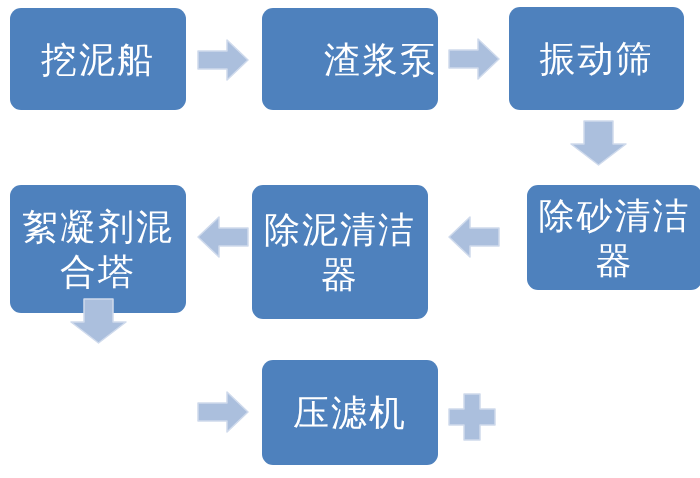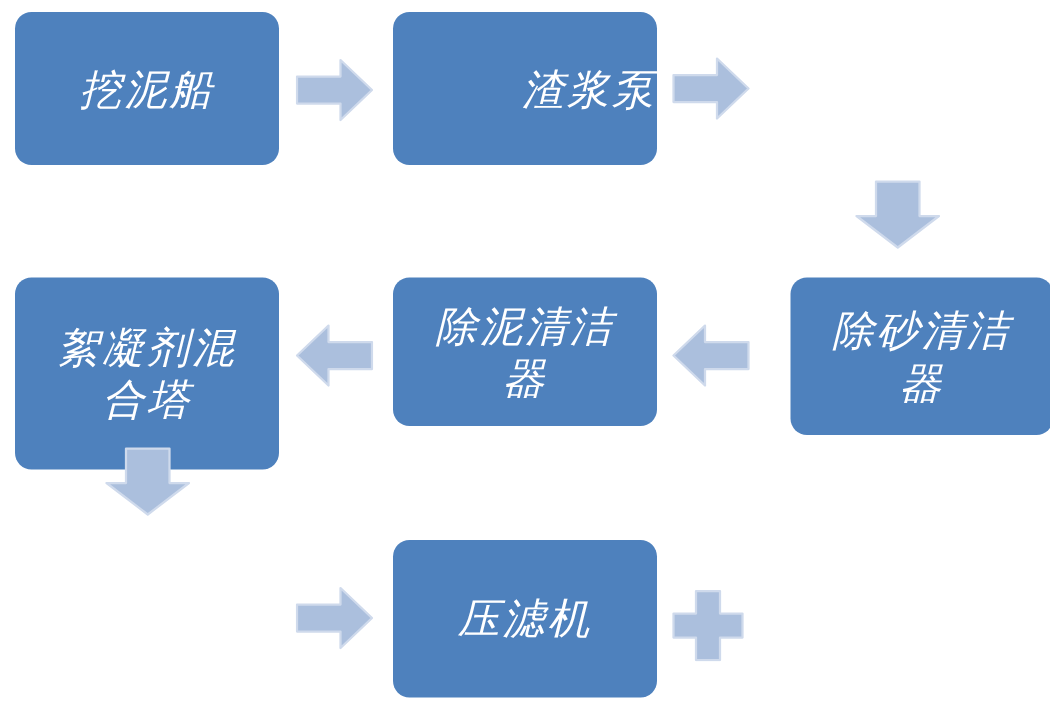--- a/index.html
+++ b/index.html
@@ -22,42 +22,41 @@
   .node {
     position: absolute;
     background: var(--node-fill);
     color: var(--node-text);
     border-radius: 11px;
     display: flex;
     align-items: center;
     justify-content: center;
   }
   .node .label {
-    font-size: 28px;
+    font-size: 36px;
     letter-spacing: 2px;
     line-height: 1.25;
     text-align: center;
     white-space: pre-line;
-    font-style: italic;
   }
   .connector { position: absolute; }
   .connector svg { display: block; width: 100%; height: 100%; }
   .connector polygon, .connector path {
     fill: var(--arrow-fill);
     stroke: var(--arrow-stroke);
     stroke-width: 1.5;
     stroke-linejoin: round;
   }
   
   .n1 { left: 10px;  top: 8px;   width: 176px; height: 102px; }
   .n2 { left: 262px; top: 8px;   width: 176px; height: 102px; justify-content: flex-end; }
   .n3 { left: 509px; top: 7px;   width: 175px; height: 103px; }
   
   .n4 { left: 509px; top: 185px; width: 175px; height: 105px; margin-left: 18px; }
-  .n5 { left: 262px; top: 185px; width: 176px; height: 99px; }
+  .n5 { left: 252px; top: 185px; width: 176px; height: 134px; }
   .n6 { left: 10px;  top: 185px; width: 176px; height: 128px; }
   
   .n7 { left: 10px;  top: 360px; width: 176px; height: 105px; }
   .n8 { left: 262px; top: 360px; width: 176px; height: 105px; }
   .n9 { left: 509px; top: 360px; width: 175px; height: 105px; }
   
   .c1 { left: 197px; top: 38px;  width: 52px; height: 44px; }  
   .c2 { left: 448px; top: 37px;  width: 52px; height: 44px; }  
   .c3 { left: 570px; top: 120px; width: 57px; height: 46px; }  
   .c4 { left: 448px; top: 215px; width: 52px; height: 44px; }  
@@ -69,20 +68,23 @@
 </head>
 <body>
 
 <div class="canvas">
 
   <div class="node n1">
     <span class="label">挖泥船</span>
   </div>
   <div class="node n2">
     <span class="label">渣浆泵</span>
+  </div>
+  <div class="node n3">
+    <span class="label">振动筛</span>
   </div>
 
   <div class="node n4">
     <span class="label">除砂清洁
 器</span>
   </div>
   <div class="node n5">
     <span class="label">除泥清洁
 器</span>
   </div>

